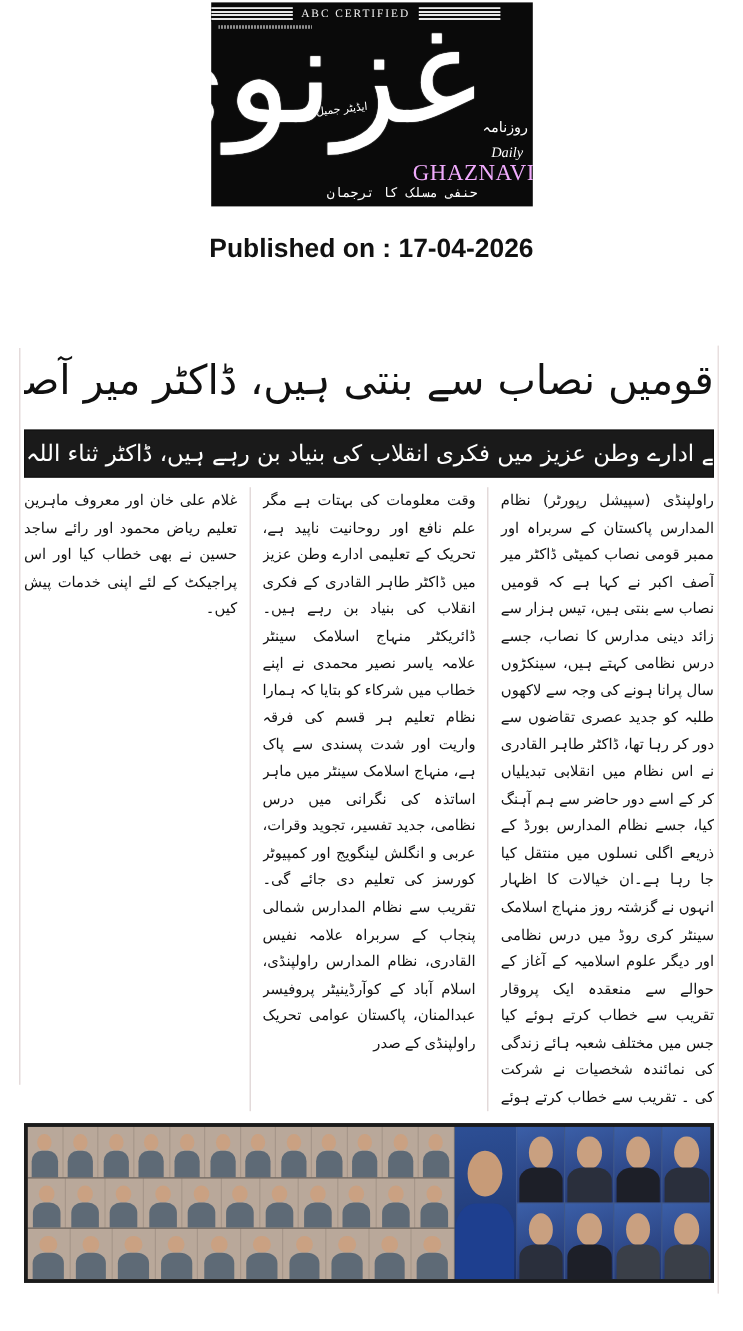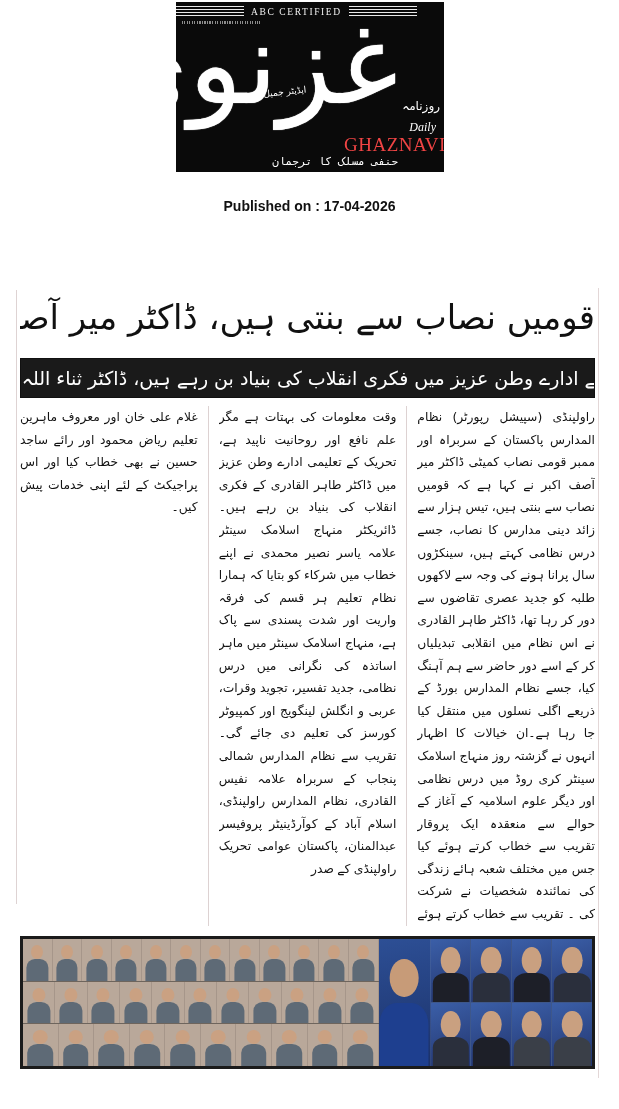--- a/index.html
+++ b/index.html
@@ -114,21 +114,21 @@
     font-size: 12px;
     font-style: italic;
     font-family: "Liberation Serif", serif;
     text-align: right;
     width: 86px;
   }
   .ghaznavi-en {
     position: absolute;
     right: 4px;
     top: 132px;
-    color: #ef4444;
+    color: #f0abfc;
     font-size: 19px;
     letter-spacing: .5px;
     font-family: "Liberation Serif", serif;
     text-align: right;
     width: 96px;
   }
   .masthead-footline {
     position: absolute;
     bottom: 4px;
     left: 50%;
@@ -143,21 +143,21 @@
   
   .meta {
     position: absolute;
     left: 0;
     top: 196px;
     width: 619px;
     text-align: center;
     color: #111;
   }
   .meta div {
-    font-size: 14px;
+    font-size: 22px;
     font-weight: bold;
     line-height: 21px;
     font-family: "Liberation Sans", sans-serif;
   }
 
   
   .clip {
     position: absolute;
     left: 16px;
     top: 288px;

